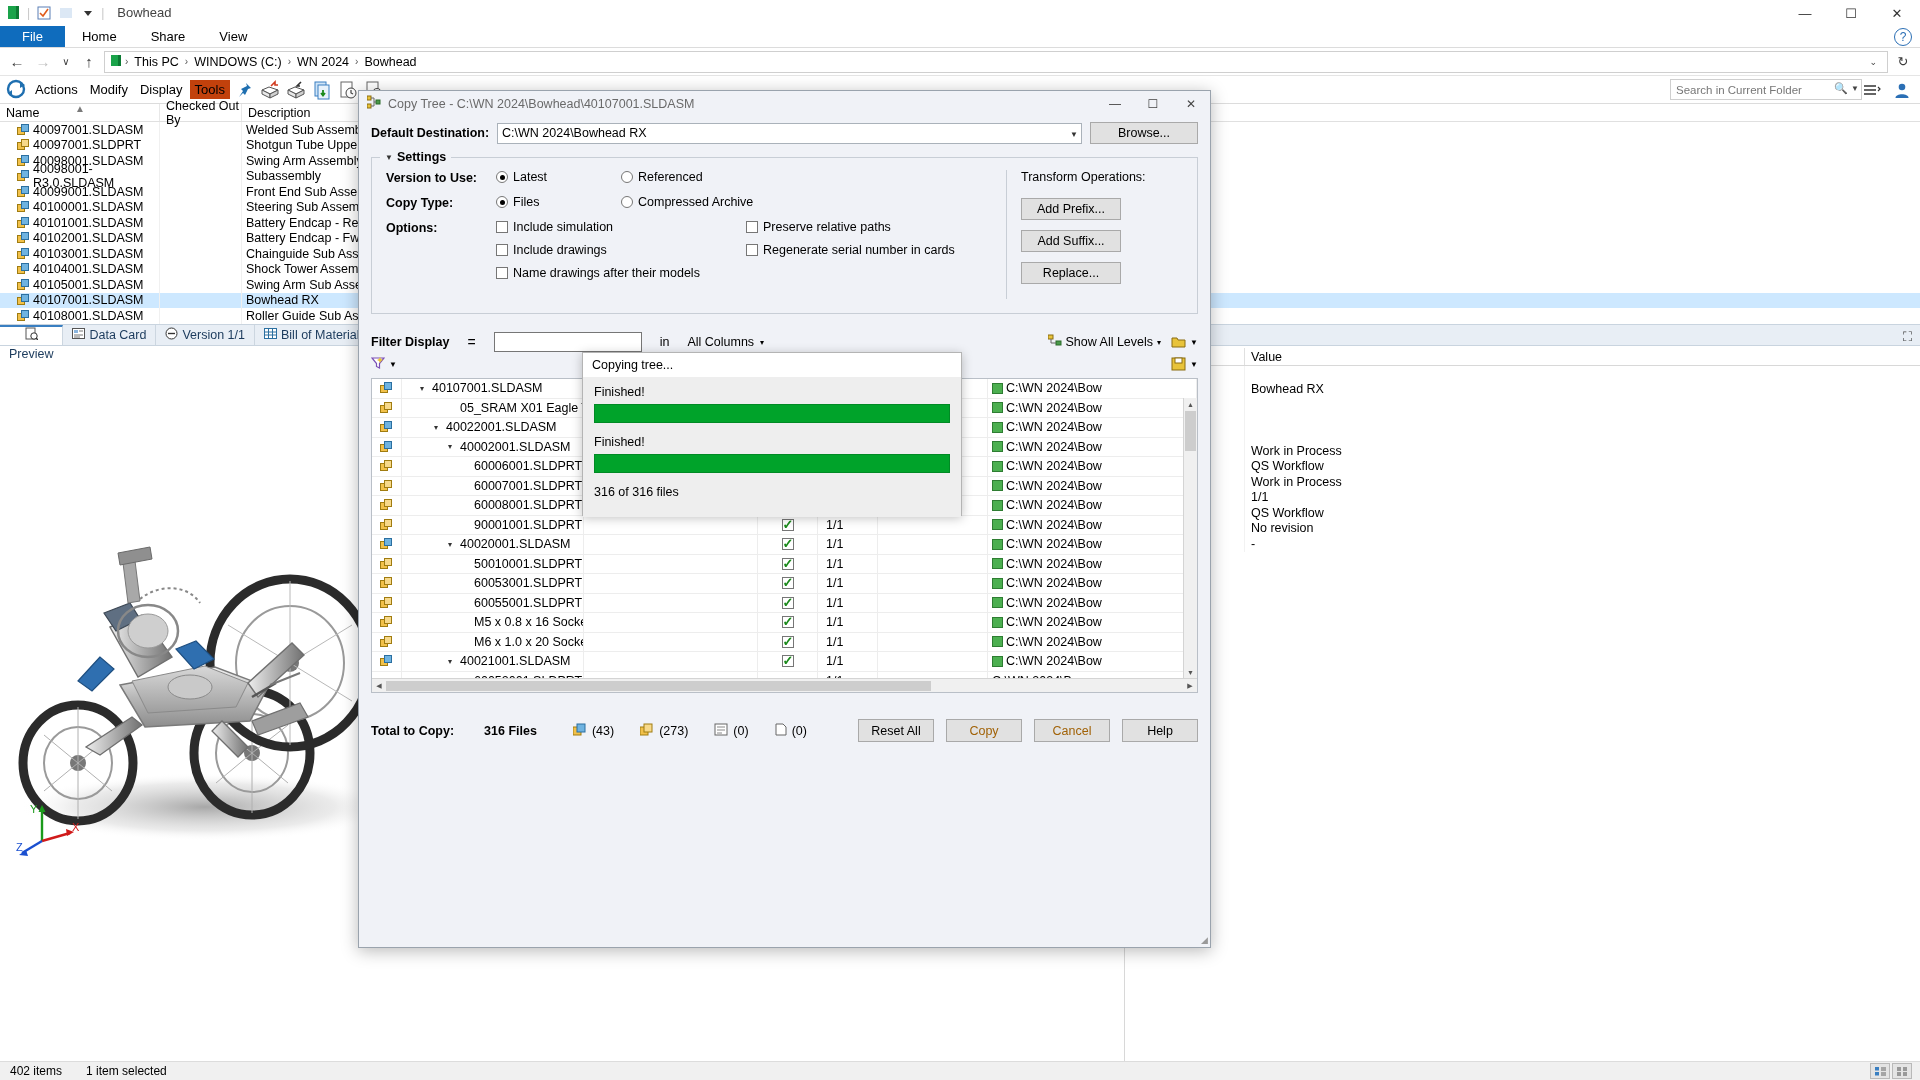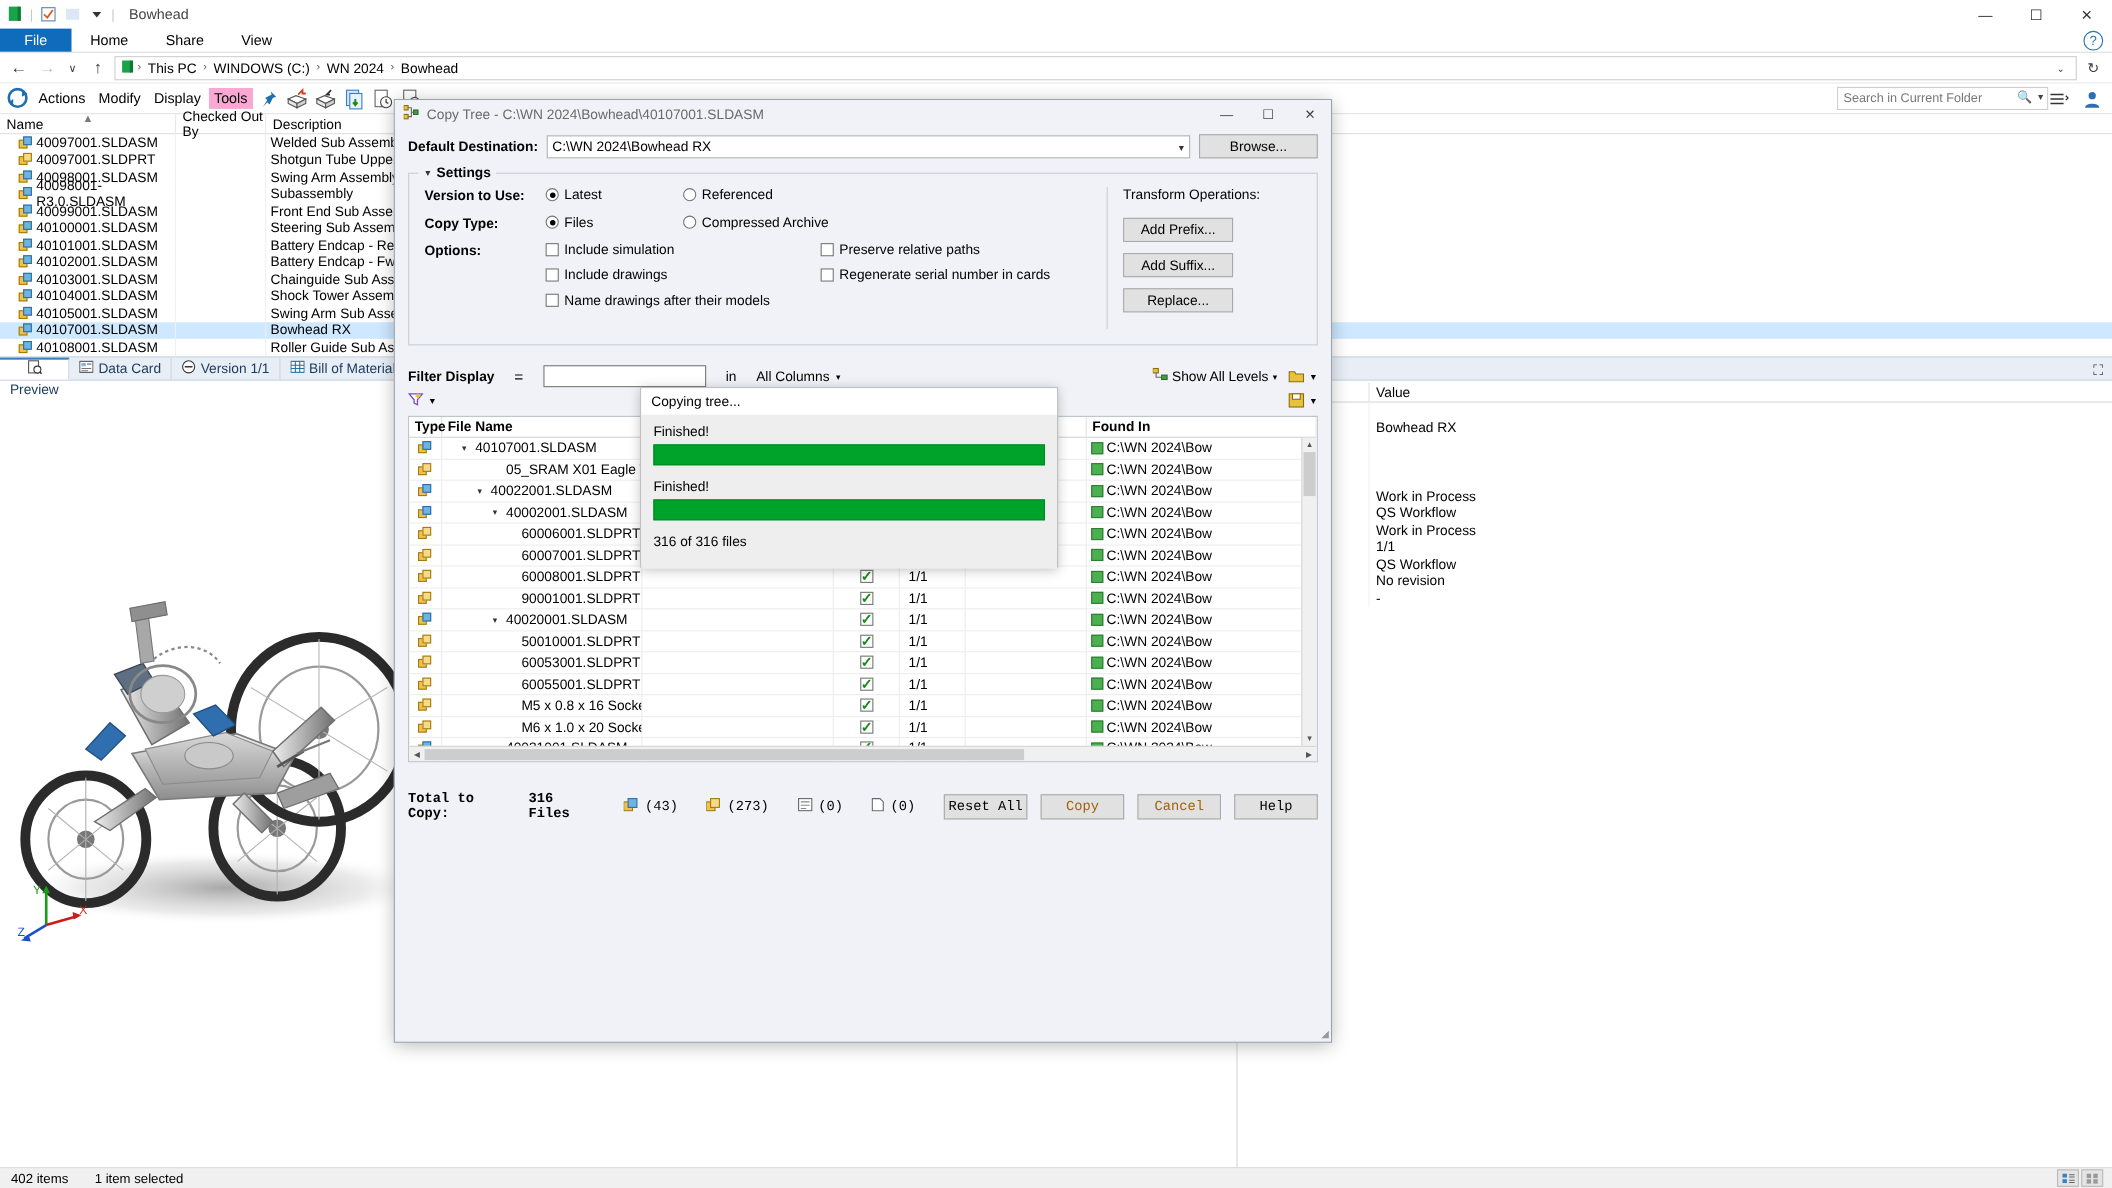--- a/index.html
+++ b/index.html
@@ -48,21 +48,21 @@
   .csep { color:#555; font-size:10px; padding:0 1px; }
   .crumb-tail { flex:1; }
   .chev { color:#444; font-size:9px; padding:0 6px; }
   .refresh { width:22px; height:22px; display:flex; align-items:center; justify-content:center;
              color:#3b3b3b; font-size:13px; }
 
   
   .pdmbar { height:28px; display:flex; align-items:center; gap:2px; padding:0 4px;
             background:#fff; border-bottom:1px solid #dcdcdc; position:relative; }
   .pdm-m { padding:2px 5px; font-size:13px; }
-  .pdm-m.sel { background:#f9a8d4; }
+  .pdm-m.sel { background:#c2410c; }
   .tb-ico { width:24px; height:24px; display:flex; align-items:center; justify-content:center; }
   .search-wrap { position:absolute; right:58px; top:3px; display:flex; align-items:center; }
   .searchbox { width:192px; height:21px; border:1px solid #cfcfcf; background:#fff;
                font-size:11.5px; color:#777; padding:0 20px 0 5px; display:flex; align-items:center;
                position:relative; }
   .s-mag { position:absolute; right:14px; top:3px; font-size:11px; color:#2b6fb5; }
   .s-dd { position:absolute; right:3px; top:5px; font-size:8px; color:#444; }
   .tb-right { position:absolute; right:6px; top:3px; display:flex; gap:6px; align-items:center; }
 
   
@@ -218,21 +218,21 @@
   .vthumb { position:absolute; top:0; left:1px; width:11px; height:40px; background:#cdcdcd; }
   .vup, .vdn { position:absolute; left:1px; width:11px; height:12px; font-size:7px;
                display:flex; align-items:center; justify-content:center; color:#555; }
   .hscroll { position:absolute; left:0; right:0; bottom:0; height:14px; background:#f0f0f0;
              border-top:1px solid #d4d4d4; display:flex; align-items:center; }
   .hthumb { position:absolute; left:14px; top:2px; height:10px; width:545px; background:#cdcdcd; }
   .harr { width:14px; text-align:center; font-size:7px; color:#555; }
 
   .checkin-row { display:flex; align-items:center; gap:5px; margin-top:13px; font-size:12.5px; }
 
-  .footer { display:flex; align-items:center; margin-top:26px; font-size:12.5px;font-family:Liberation Mono, monospace; }
+  .footer { display:flex; align-items:center; margin-top:26px; font-size:12.5px; }
   .tot-lbl { font-weight:bold; margin-right:30px; }
   .tot-val { font-weight:bold; margin-right:36px; }
   .cnt { display:flex; align-items:center; gap:5px; margin-right:26px; }
   .f-btns { margin-left:auto; display:flex; gap:12px; }
   .f-btn { width:76px; height:23px; }
 
   
   .prog { position:absolute; left:223px; top:261px; width:380px; height:164px;
           background:#fff; border:1px solid #b4b4b4; box-shadow:0 2px 10px rgba(0,0,0,.25); }
   .prog-title { height:24px; display:flex; align-items:center; padding-left:9px;
@@ -904,29 +904,20 @@
         <div style="margin-left:auto; display:flex; align-items:center; gap:3px;">
           <svg width="16" height="14" viewBox="0 0 16 14">
               <rect x="1" y="1" width="13" height="12" fill="#e8c33a" stroke="#8a6c10"></rect>
               <rect x="4" y="1" width="7" height="5" fill="#fff" stroke="#8a6c10"></rect>
             </svg>
           <span style="font-size:8px">▼</span>
         </div>
       </div>
 
       <div class="tbl">
-        <div class="tbl-hdr">
-          <div class="th-type">Type</div>
-          <div class="th-name">File Name</div>
-          <div class="th-warn">Warn</div>
-          <div class="th-copy"></div>
-          <div class="th-ver"></div>
-          <div class="th-out">ked Out In</div>
-          <div class="th-found">Found In</div>
-        </div>
         <div class="tbl-rows" id="tree-rows">
             <div class="trow">
               <div class="td-type">
                 <span class="ico-asm">
                   <span class="a"></span>
                   <span class="b"></span>
                 </span>
               </div>
               <div class="td-name" style="padding-left:18px">
                 <span class="caret">▾</span>

